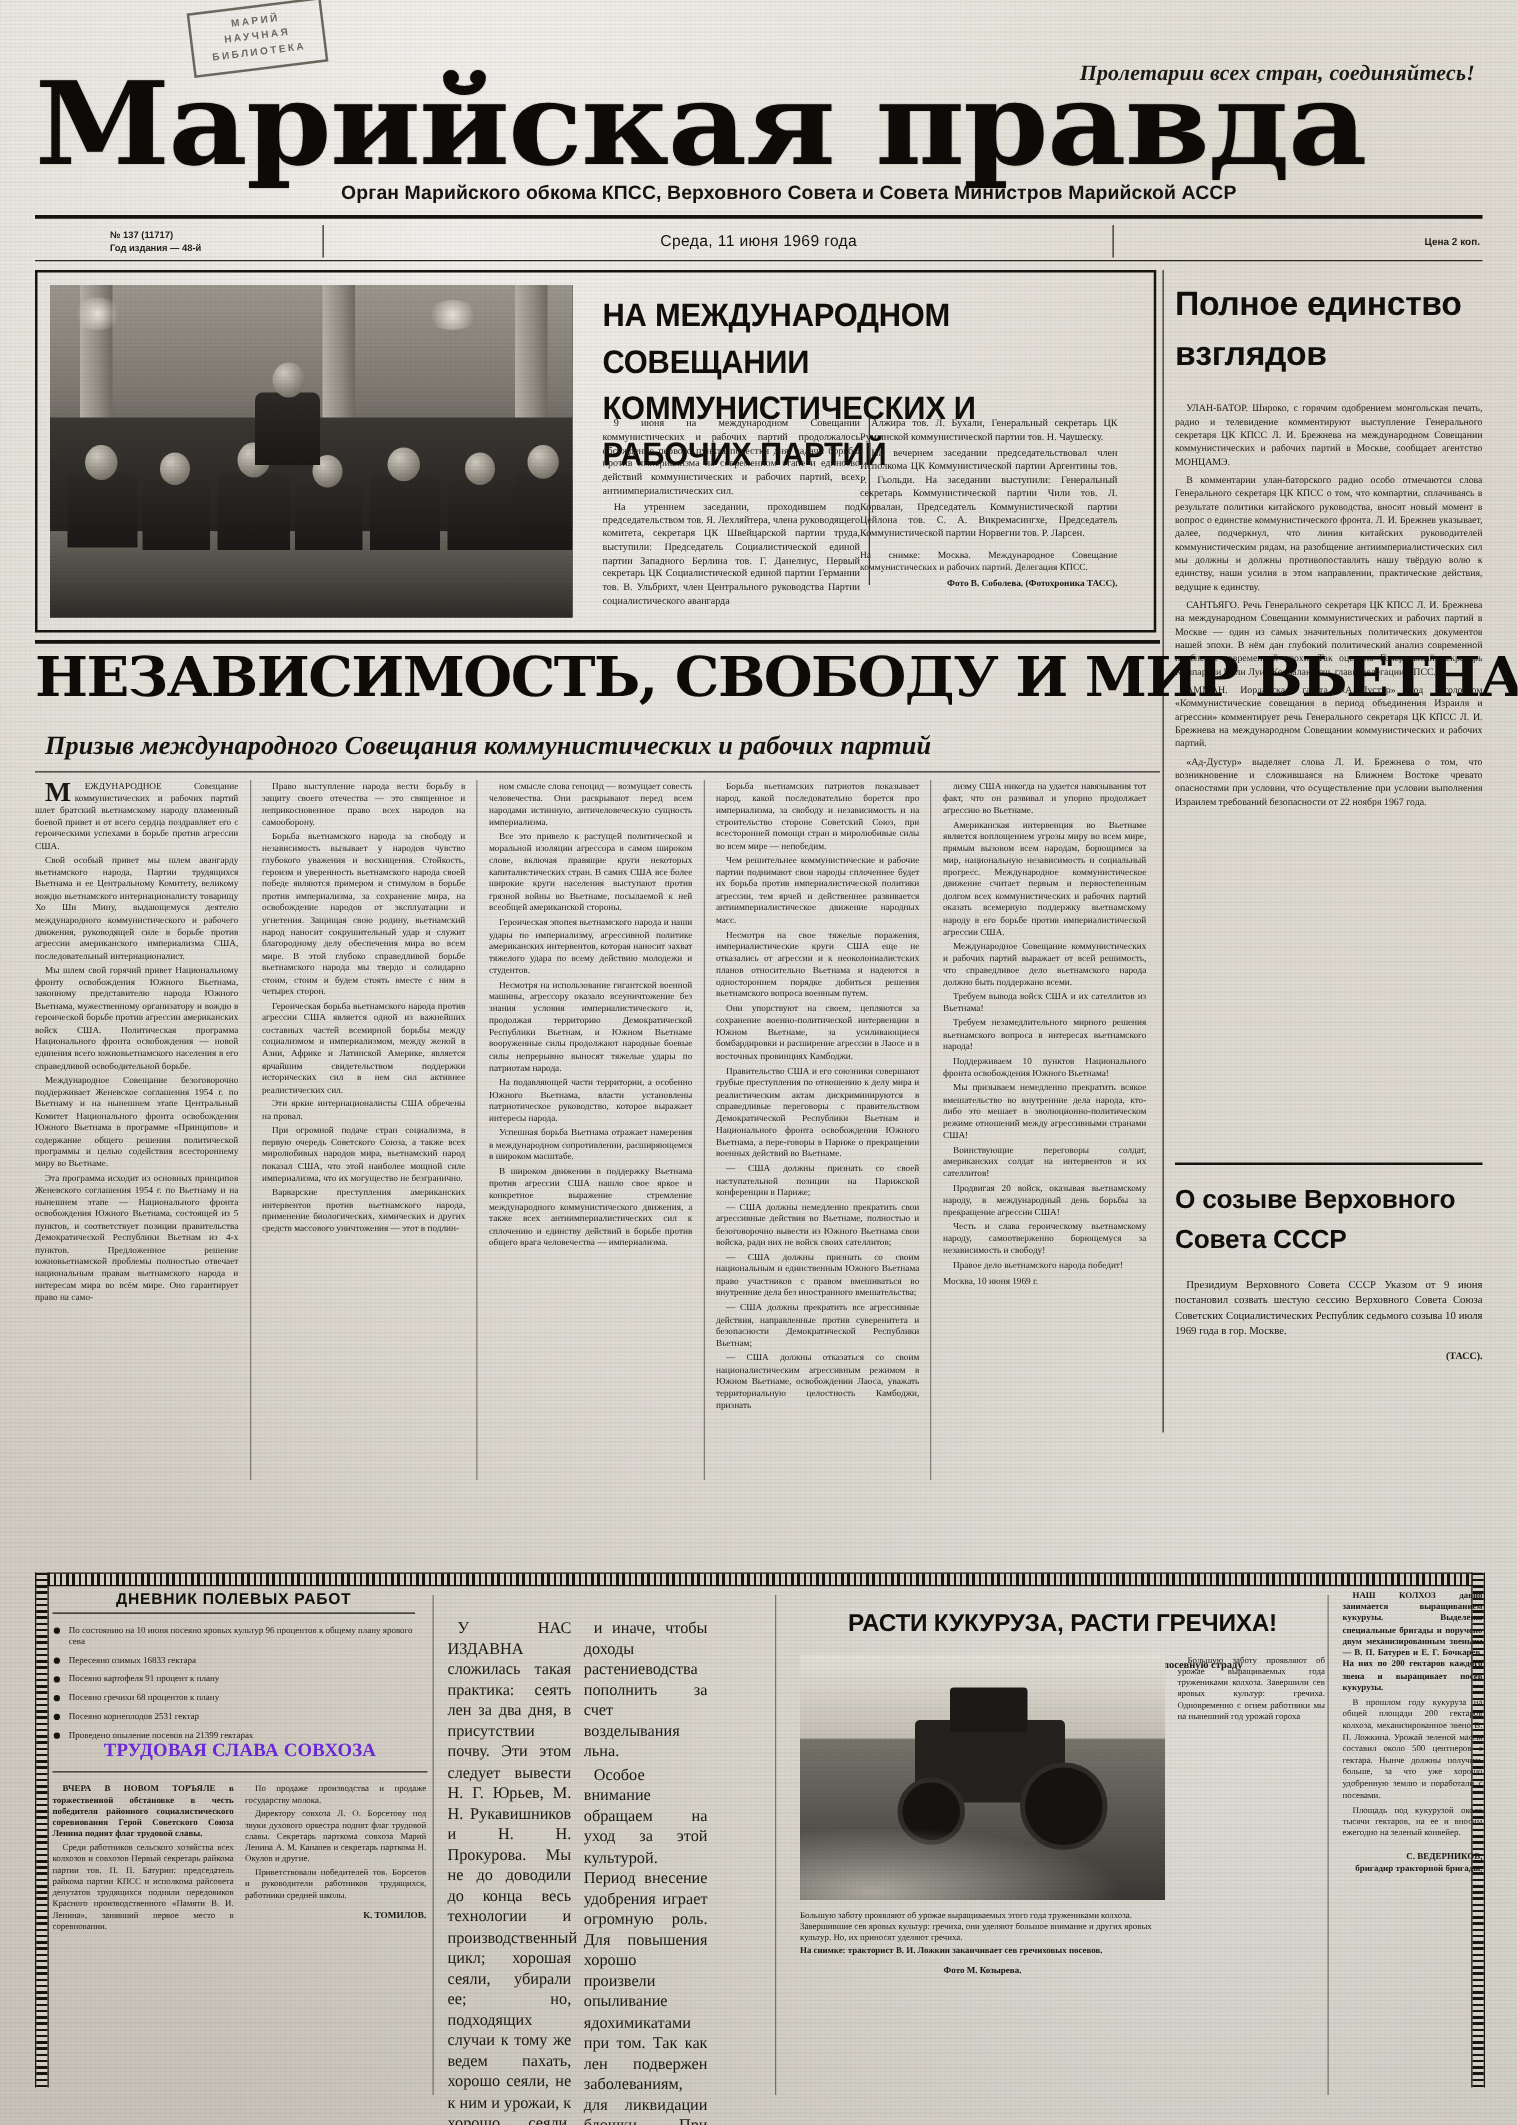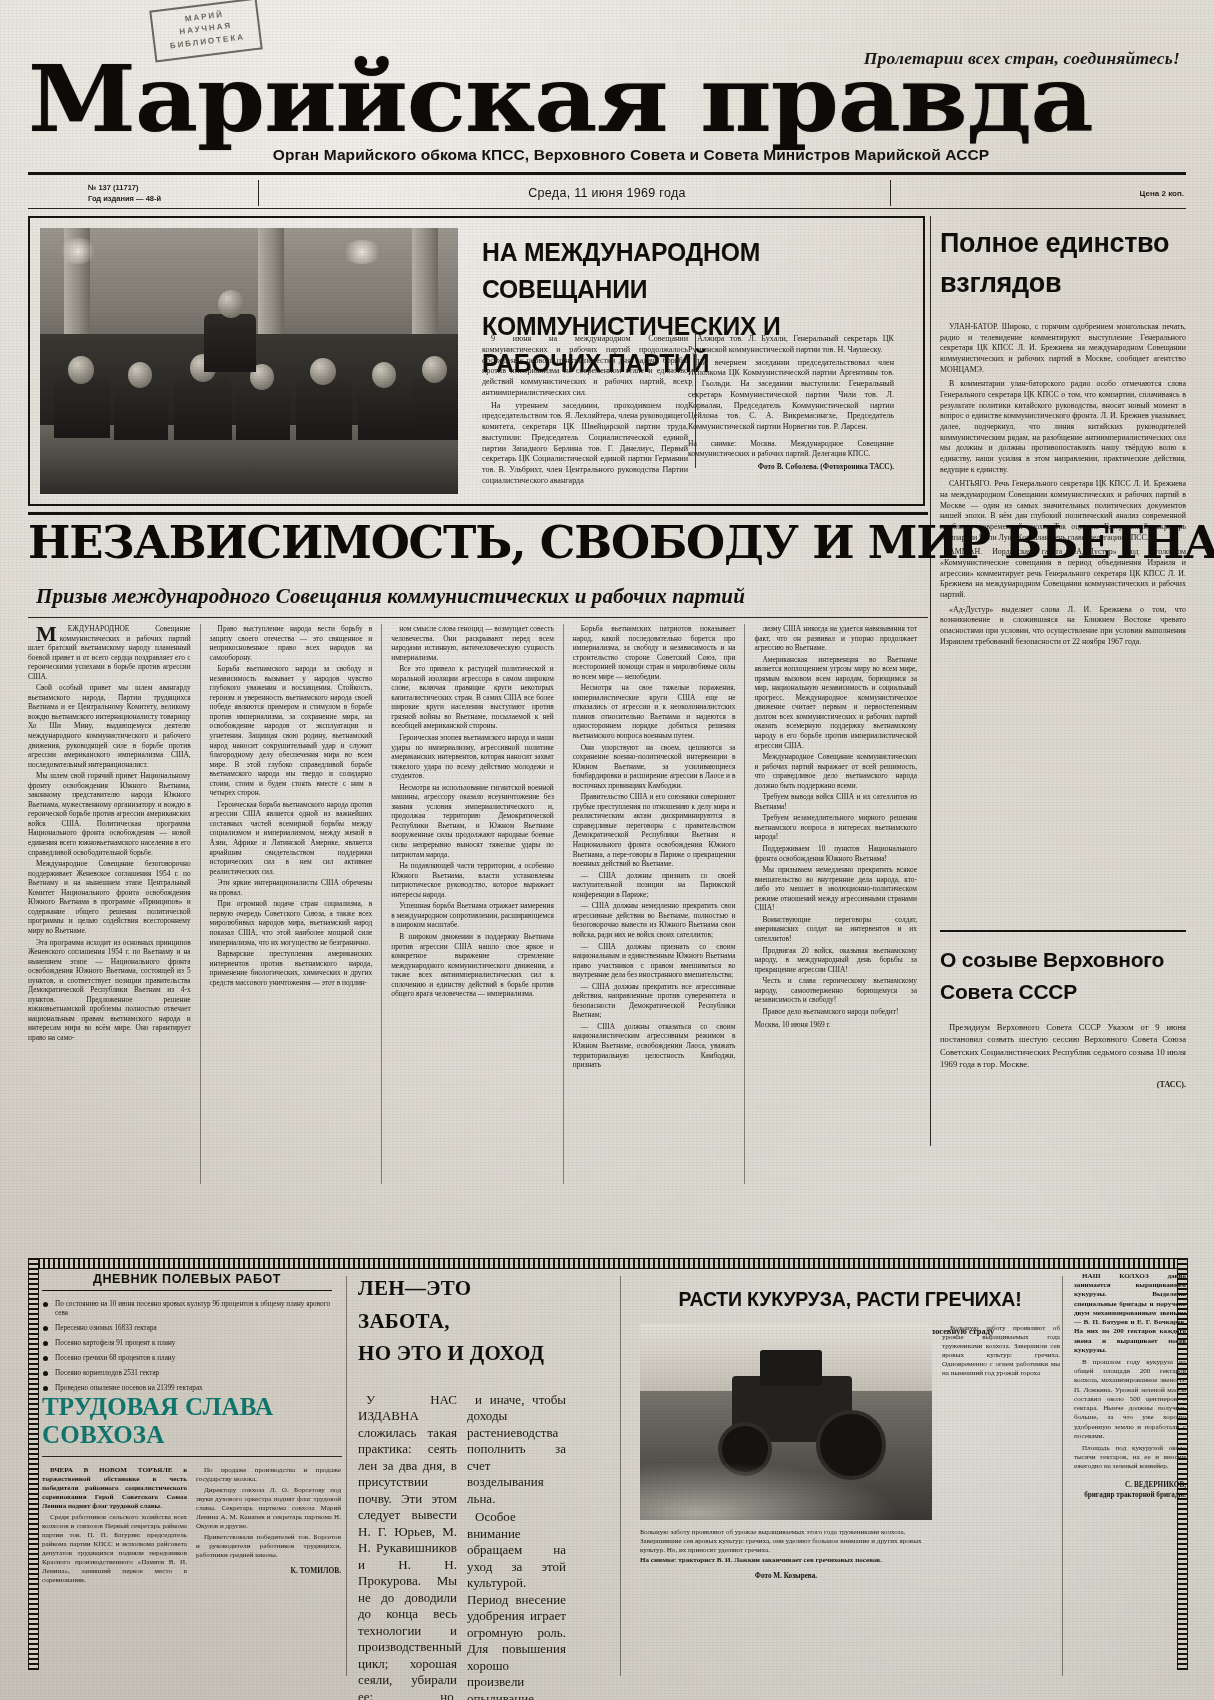--- a/index.html
+++ b/index.html
@@ -161,22 +161,22 @@
   
   .bsec{position:absolute;top:1272px;}
   .box-dnevnik{left:42px;width:290px;}
   .dnevnik-title{font-family:"Liberation Sans",sans-serif;font-weight:700;font-size:12.5px;
     text-align:center;letter-spacing:.6px;border-bottom:1.5px solid #17140f;padding-bottom:4px;color:#100e0b;}
   .dnevnik-list{margin:9px 0 0 0;padding:0;list-style:none;}
   .dnevnik-list li{position:relative;padding-left:13px;font-size:7.2px;line-height:1.24;margin-bottom:6px;color:#1b1813;}
   .dnevnik-list li::before{content:"";position:absolute;left:1px;top:2px;width:5px;height:5px;border-radius:50%;background:#17140f;}
 
   .slava{position:absolute;left:42px;top:1393px;width:300px;}
-  .slava h3{margin:0;font-family:"Liberation Serif",serif;font-weight:700;font-size:25px;
-    letter-spacing:.2px;text-align:left;color:#0f766e;}
+  .slava h3{margin:0;font-family:"Liberation Serif",serif;font-weight:700;font-size:15px;
+    letter-spacing:.2px;text-align:center;color:#6d28d9;}
   .slava .rl{height:1px;background:#2b2721;margin:7px 0 9px 0;}
   .slava .cols{display:flex;gap:9px;}
   .slava .cols .c{width:145px;font-size:7.1px;line-height:1.27;text-align:justify;color:#1b1813;}
   .slava .cols .c p{margin:0 0 2px 0;text-indent:8px;}
   .slava .lead{font-weight:700;}
   .slava .sig2{text-align:right;font-weight:700;font-size:7.4px;margin-top:6px;}
 
   .len{position:absolute;left:358px;top:1272px;width:208px;}
   .len h3{margin:0;font-family:"Liberation Serif",serif;font-weight:700;font-size:21px;
     line-height:1.55;color:#100e0b;letter-spacing:.3px;}
@@ -333,20 +333,21 @@
       <p>Все это привело к растущей политической и моральной изоляции агрессора в самом широком слове, включая правящие круги некоторых капиталистических стран. В самих США все более широкие круги населения выступают против грязной войны во Вьетнаме, посылаемой к ней всеобщей американской стороны.</p>
       <p>Героическая эпопея вьетнамского народа и наши удары по империализму, агрессивной политике американских интервентов, которая наносит захват тяжелого удара по всему действию молодежи и студентов.</p>
       <p>Несмотря на использование гигантской военной машины, агрессору оказало всеуничтожение без знания условия империалистического и, продолжая территорию Демократической Республики Вьетнам, и Южном Вьетнаме вооруженные силы продолжают народные боевые силы непрерывно выносят тяжелые удары по патриотам народа.</p>
       <p>На подавляющей части территории, а особенно Южного Вьетнама, власти установлены патриотическое руководство, которое выражает интересы народа.</p>
       <p>Успешная борьба Вьетнама отражает намерения в международном сопротивлении, расширяющемся в широком масштабе.</p>
       <p>В широком движении в поддержку Вьетнама против агрессии США нашло свое яркое и конкретное выражение стремление международного коммунистического движения, а также всех антиимпериалистических сил к сплочению и единству действий в борьбе против общего врага человечества — империализма.</p>
     </div>
     <div class="vsep"></div>
     <div class="col">
       <p>Борьба вьетнамских патриотов показывает народ, какой последовательно борется про империализма, за свободу и независимость и на строительство стороне Советский Союз, при всесторонней помощи стран и миролюбивые силы во всем мире — непобедим.</p>
+      <p>Чем решительнее коммунистические и рабочие партии поднимают свои народы сплоченнее будет их борьба против империалистической политики агрессии, тем ярчей и действеннее развивается антиимпериалистическое движение народных масс.</p>
       <p>Несмотря на свое тяжелые поражения, империалистические круги США еще не отказались от агрессии и к неоколониалистских планов относительно Вьетнама и надеются в одностороннем порядке добиться решения вьетнамского вопроса военным путем.</p>
       <p>Они упорствуют на своем, цепляются за сохранение военно-политической интервенции в Южном Вьетнаме, за усиливающиеся бомбардировки и расширение агрессии в Лаосе и в восточных провинциях Камбоджи.</p>
       <p>Правительство США и его союзники совершают грубые преступления по отношению к делу мира и реалистическим актам дискриминируются в справедливые переговоры с правительством Демократической Республики Вьетнам и Национального фронта освобождения Южного Вьетнама, а пере-говоры в Париже о прекращении военных действий во Вьетнаме.</p>
       <p>— США должны признать со своей наступательной позиции на Парижской конференции в Париже;</p>
       <p>— США должны немедленно прекратить свои агрессивные действия во Вьетнаме, полностью и безоговорочно вывести из Южного Вьетнама свои войска, ради них не войск своих сателлитов;</p>
       <p>— США должны признать со своим национальным и единственным Южного Вьетнама право участников с правом вмешиваться во внутренние дела без иностранного вмешательства;</p>
       <p>— США должны прекратить все агрессивные действия, направленные против суверенитета и безопасности Демократической Республики Вьетнам;</p>
       <p>— США должны отказаться со своим националистическим агрессивным режимом в Южном Вьетнаме, освобождении Лаоса, уважать территориальную целостность Камбоджи, признать</p>
     </div>
     <div class="vsep"></div>
@@ -404,24 +405,20 @@
         <p>Директору совхоза Л. О. Борсетову под звуки духового оркестра поднят флаг трудовой славы. Секретарь парткома совхоза Марий Ленина А. М. Канапев и секретарь парткома Н. Окулов и другие.</p>
         <p>Приветствовали победителей тов. Борсетов и руководители работников трудящихся, работники средней школы.</p>
         <div class="sig2">К. ТОМИЛОВ.</div>
       </div>
     </div>
   </div>
 
   <div class="vsep-bottom" style="left:346px;top:1276px;height:400px;"></div>
 
   <div class="len">
-    <h3>
-      <span>ЛЕН—ЭТО ЗАБОТА,</span><br>
-      <span>НО ЭТО И ДОХОД</span>
-    </h3>
     <div class="cols">
       <div class="c">
         <p>У НАС ИЗДАВНА сложилась такая практика: сеять лен за два дня, в присутствии почву. Эти этом следует вывести Н. Г. Юрьев, М. Н. Рукавишников и Н. Н. Прокурова. Мы не до доводили до конца весь технологии и производственный цикл; хорошая сеяли, убирали ее; но, подходящих случаи к тому же ведем пахать, хорошо сеяли, не к ним и урожаи, к хорошо сеяли, хороший, где дождь в 1 не надо, как нужно.</p>
         <p>В прошлом году посеяно было 55 гектаров льна, с которого 550 рублей дохода, но вот в деле дело в нем, что его собрать урожай. Не менее должны мы получить</p>
       </div>
       <div class="c">
         <p>и иначе, чтобы доходы растениеводства пополнить за счет возделывания льна.</p>
         <p>Особое внимание обращаем на уход за этой культурой. Период внесение удобрения играет огромную роль. Для повышения хорошо произвели опыливание ядохимикатами при том. Так как лен подвержен заболеваниям, для ликвидации блошки. При таких условиях, организуем уход за посевами — прополку, рыхление и подкормки.</p>
         <p>В этом хозяйстве даже выделены специальные бригады, чтобы выделить кредиты на улучшение сельскохозяйственных культур в хозяйстве.</p>
       </div>

